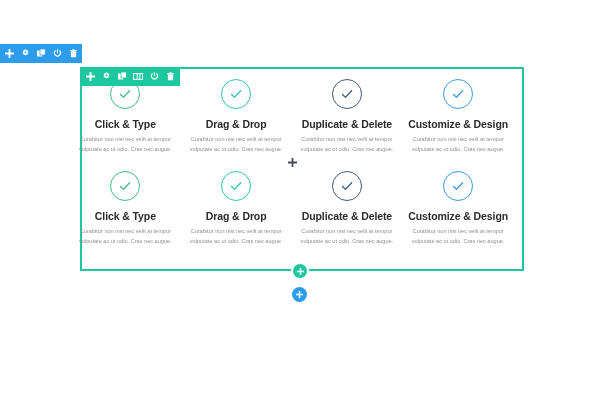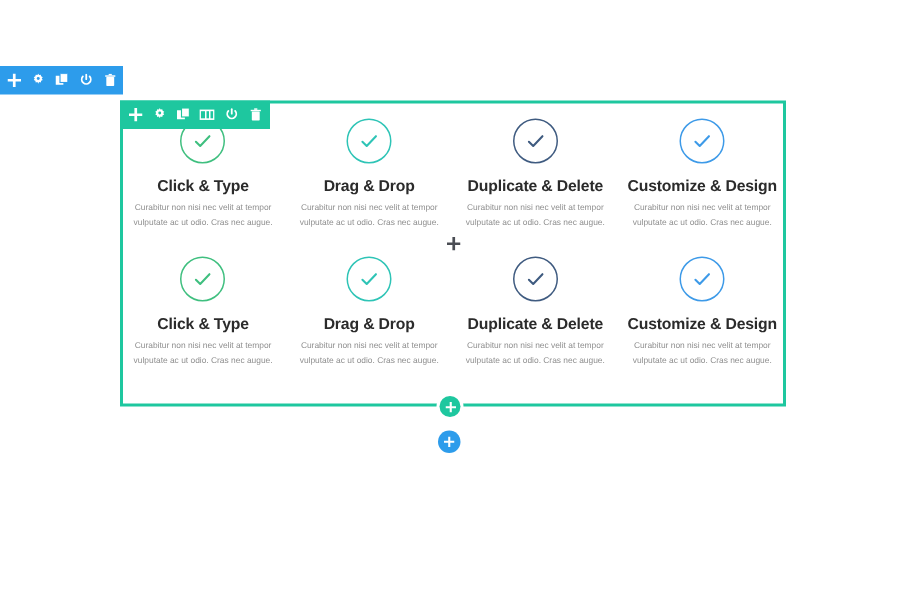--- a/index.html
+++ b/index.html
@@ -59,21 +59,21 @@
     top: 67px;
     width: 444px;
     height: 204px;
     border: 2px solid #1ec79f;
     box-sizing: border-box;
     background: #ffffff;
   }
 
   #row-inner {
     position: absolute;
-    left: 80px;
+    left: 70px;
     top: 67px;
     width: 444px;
     height: 184px;
     box-sizing: border-box;
     padding: 16px;
   }
 
   .card-grid {
     position: absolute;
     left: 0;

